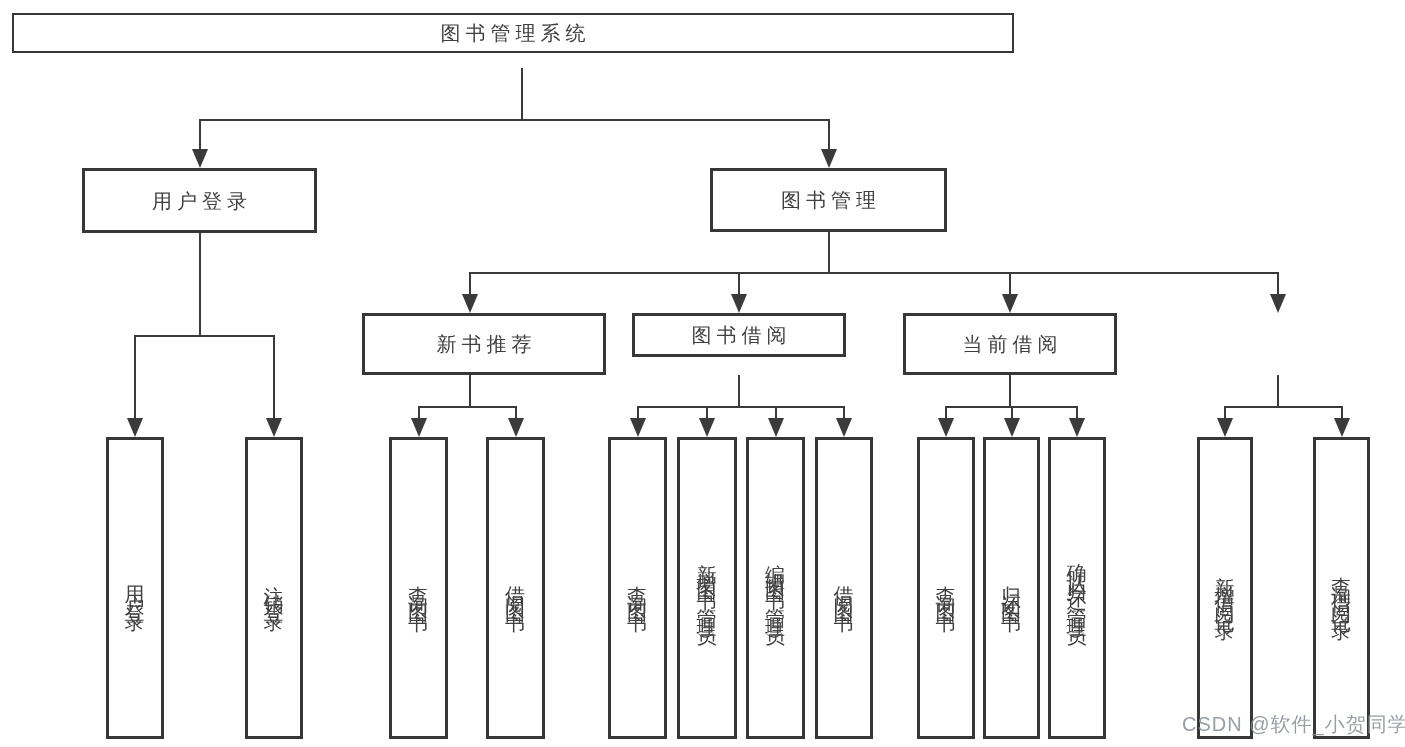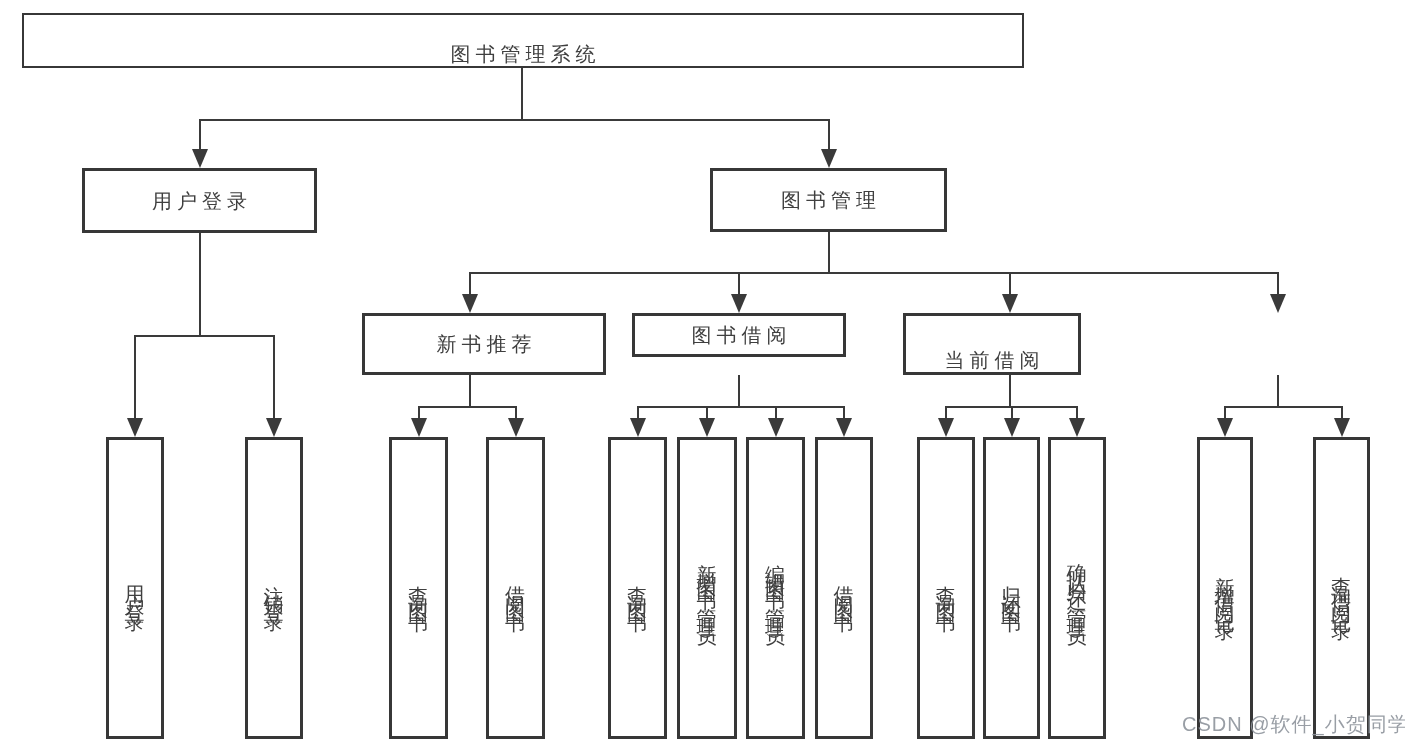--- a/index.html
+++ b/index.html
@@ -66,36 +66,36 @@
     white-space: nowrap;
     opacity: 0.9;
     z-index: 5;
   }
 </style>
 </head>
 <body>
 
 <div class="stage">
   <div class="watermark">CSDN @软件_小贺同学</div>
-<div class="node h-node tier-root" style="left: 22px; top: 13px; width: 1002px; height: 55px; align-items: flex-end;">
+<div class="node h-node tier-root" style="left: 12px; top: 13px; width: 1002px; height: 40px;">
       <span class="node-label">图书管理系统</span>
     </div>
     <div class="node h-node tier-branch" style="left: 82px; top: 168px; width: 235px; height: 65px;">
       <span class="node-label">用户登录</span>
     </div>
     <div class="node h-node tier-branch" style="left: 710px; top: 168px; width: 237px; height: 64px; text-align: center;">
       <span class="node-label">图书管理</span>
     </div>
     <div class="node h-node tier-branch" style="left: 362px; top: 313px; width: 244px; height: 62px;">
       <span class="node-label">新书推荐</span>
     </div>
     <div class="node h-node tier-branch" style="left: 632px; top: 313px; width: 214px; height: 44px;">
       <span class="node-label">图书借阅</span>
     </div>
-    <div class="node h-node tier-branch" style="left: 903px; top: 313px; width: 178px; height: 62px; align-items: flex-end;">
+    <div class="node h-node tier-branch" style="left: 903px; top: 313px; width: 214px; height: 62px;">
       <span class="node-label">当前借阅</span>
     </div>
     <div class="node v-node tier-leaf" style="left: 106px; top: 437px; width: 58px; height: 302px;">
       <span class="node-label">用户登录</span>
     </div>
     <div class="node v-node tier-leaf" style="left: 245px; top: 437px; width: 58px; height: 302px;">
       <span class="node-label">注销登录</span>
     </div>
     <div class="node v-node tier-leaf" style="left: 389px; top: 437px; width: 59px; height: 302px;">
       <span class="node-label">查询图书</span>

